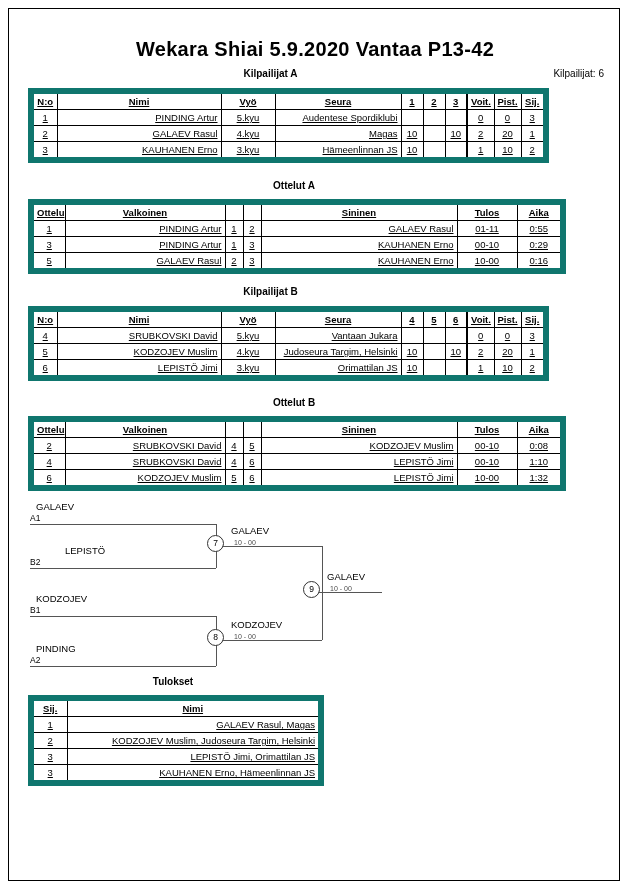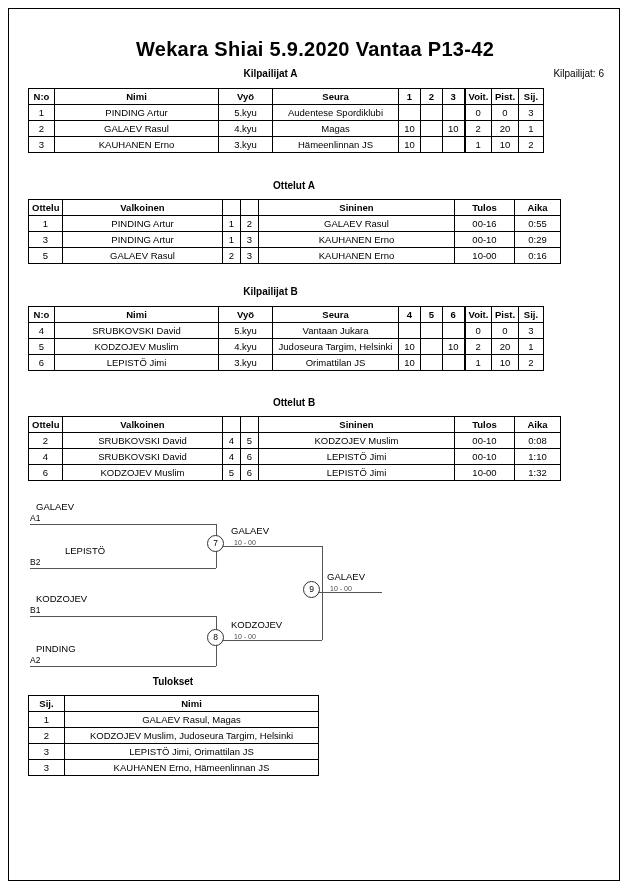--- a/index.html
+++ b/index.html
@@ -62,25 +62,26 @@
     line-height: 15px;
     overflow: visible;
     white-space: nowrap;
     font-weight: normal;
   }
   table.grid th {
     font-weight: bold;
     text-align: center;
   }
   table.grid {
-    border: 1px solid #0f766e;
+    border: 6px solid #0f766e;
+    text-decoration: underline;
   }
 
   .c { text-align: center; }
-  .l { text-align: center; }
+  .l { text-align: right; }
 
   
   .thickleft { border-left: 2px solid #000 !important; margin-top: 40px; }
 
   
   #bracket {
     position: absolute;
     left: 0; top: 495px;
     width: 618px; height: 185px;
   }
@@ -221,21 +222,21 @@
       <th>Aika</th>
     </tr>
   </thead>
   <tbody>
     <tr>
       <td class="c">1</td>
       <td class="l">PINDING Artur</td>
       <td class="c">1</td>
       <td class="c">2</td>
       <td class="l">GALAEV Rasul</td>
-      <td class="c">00-16</td>
+      <td class="c">01-11</td>
       <td class="c">0:55</td>
     </tr>
     <tr>
       <td class="c">3</td>
       <td class="l">PINDING Artur</td>
       <td class="c">1</td>
       <td class="c">3</td>
       <td class="l">KAUHANEN Erno</td>
       <td class="c">00-10</td>
       <td class="c">0:29</td>

